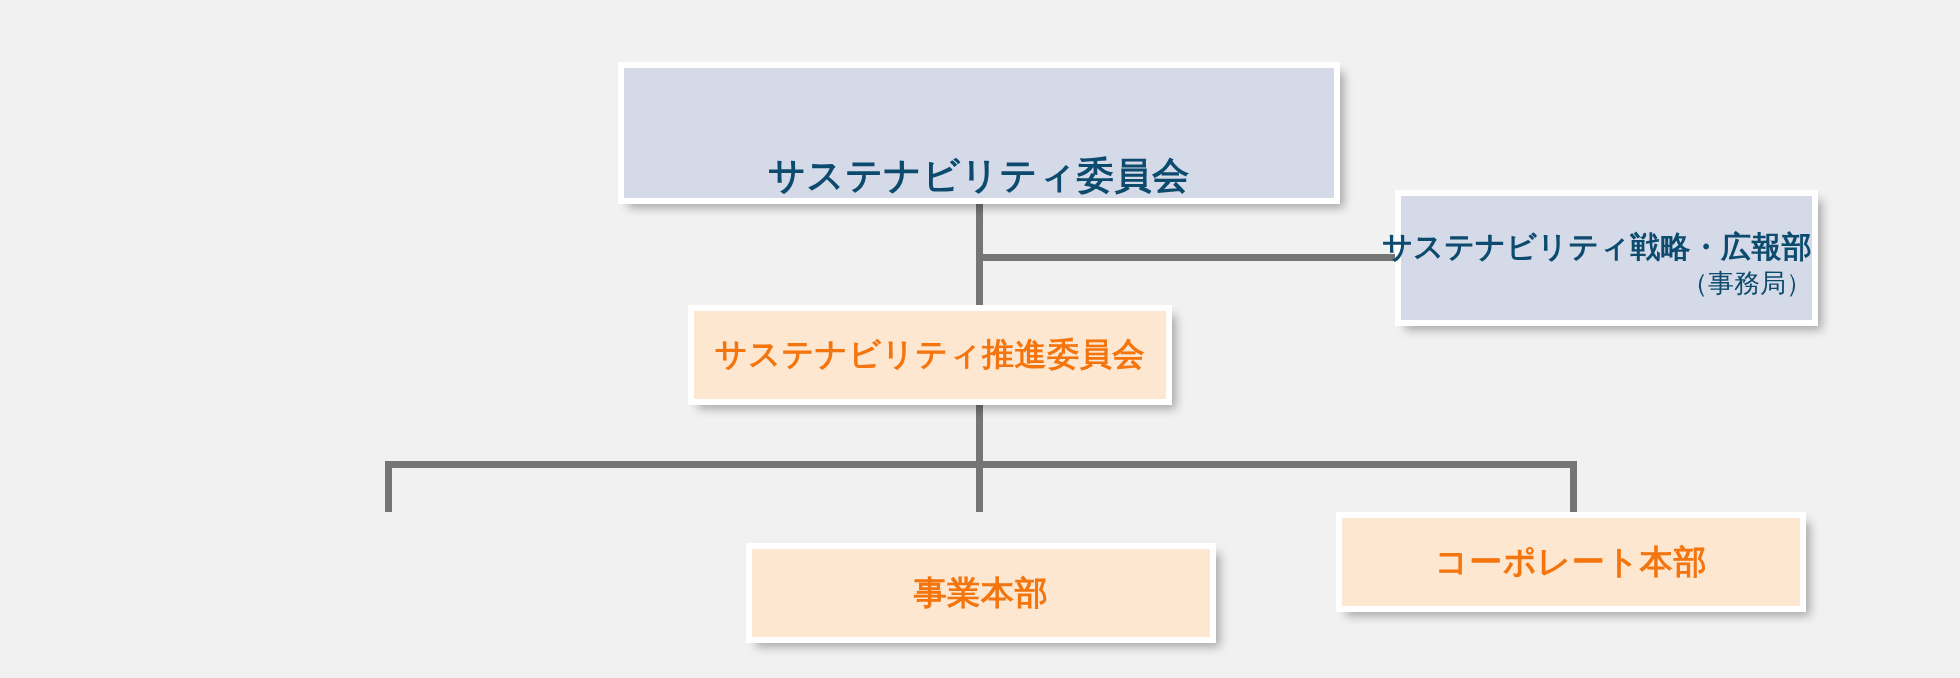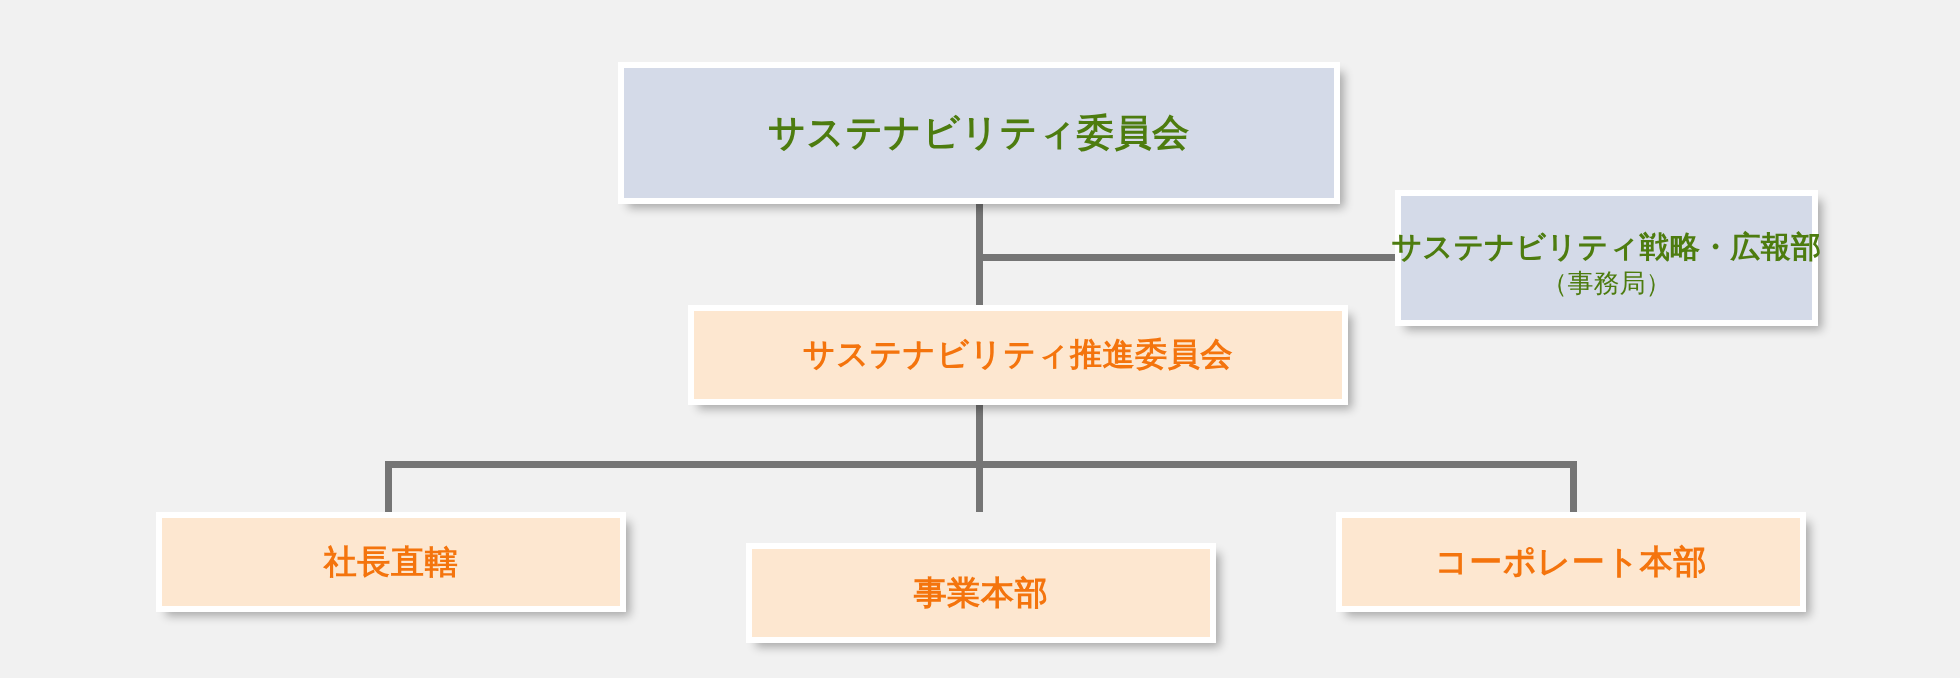--- a/index.html
+++ b/index.html
@@ -35,21 +35,22 @@
     box-shadow: 7px 7px 9px -3px rgba(0, 0, 0, 0.30);
     display: flex;
     align-items: center;
     justify-content: center;
     text-align: center;
     line-height: 1.18;
   }
 
   .node-blue {
     background: #d4dae8;
-    color: #4d7c0f;
+    color: #0c4a6e;
+    align-items: flex-end;
   }
 
   .node-peach {
     background: #fde7d0;
     color: #f4740d;
   }
 
   .node-label {
     display: block;
     font-weight: bold;
@@ -86,21 +87,21 @@
   #node-secretariat .label-sub {
     font-size: 26px;
     font-weight: normal;
     white-space: nowrap;
     margin-top: 4px;
   }
 
   #node-promotion {
     left: 688px;
     top: 305px;
-    width: 660px;
+    width: 484px;
     height: 100px;
   }
   #node-promotion .node-label {
     font-size: 32px;
   }
 
   #node-president {
     left: 156px;
     top: 512px;
     width: 470px;
@@ -194,23 +195,20 @@
 
   <div class="node node-blue" id="node-secretariat">
     <span class="label-main">サステナビリティ戦略・広報部</span>
     <span class="label-sub">（事務局）</span>
   </div>
 
   <div class="node node-peach" id="node-promotion">
     <span class="node-label">サステナビリティ推進委員会</span>
   </div>
 
-  <div class="node node-peach" id="node-president">
-    <span class="node-label">社長直轄</span>
-  </div>
 
   <div class="node node-peach" id="node-business">
     <span class="node-label">事業本部</span>
   </div>
 
   <div class="node node-peach" id="node-corporate">
     <span class="node-label">コーポレート本部</span>
   </div>
 
 </div>

